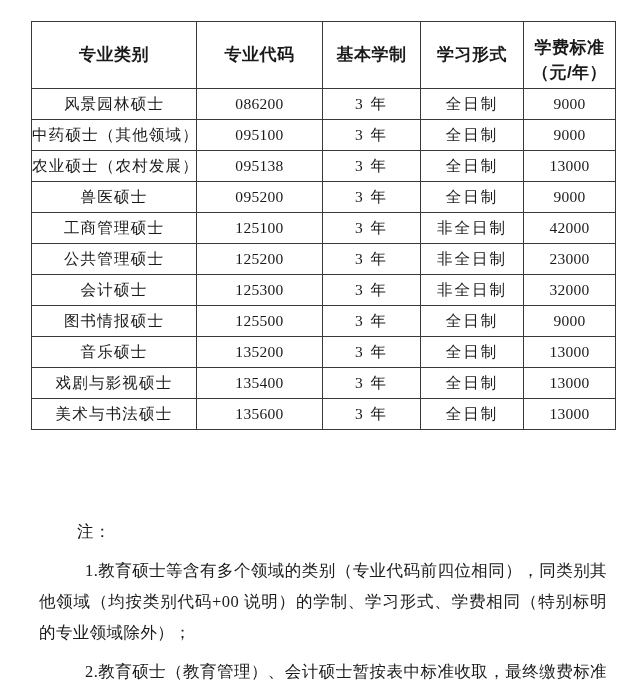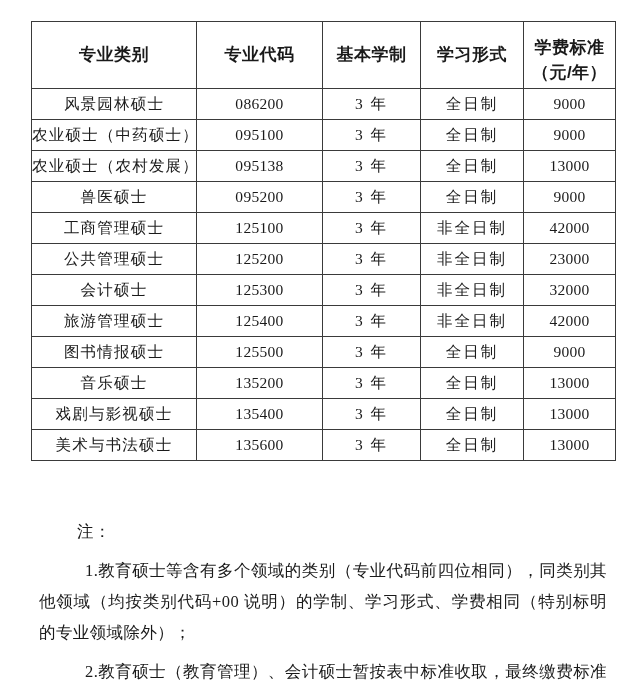--- a/index.html
+++ b/index.html
@@ -128,21 +128,21 @@
     </thead>
     <tbody id="table-body">
         <tr>
           <td class="major">风景园林硕士</td>
           <td class="num">086200</td>
           <td class="years">3 年</td>
           <td class="mode">全日制</td>
           <td class="num">9000</td>
         </tr>
         <tr>
-          <td class="major">农业硕士（中药硕士）</td>
+          <td class="major">中药硕士（其他领域）</td>
           <td class="num">095100</td>
           <td class="years">3 年</td>
           <td class="mode">全日制</td>
           <td class="num">9000</td>
         </tr>
         <tr>
           <td class="major">农业硕士（农村发展）</td>
           <td class="num">095138</td>
           <td class="years">3 年</td>
           <td class="mode">全日制</td>
@@ -168,27 +168,20 @@
           <td class="years">3 年</td>
           <td class="mode">非全日制</td>
           <td class="num">23000</td>
         </tr>
         <tr>
           <td class="major">会计硕士</td>
           <td class="num">125300</td>
           <td class="years">3 年</td>
           <td class="mode">非全日制</td>
           <td class="num">32000</td>
-        </tr>
-        <tr>
-          <td class="major">旅游管理硕士</td>
-          <td class="num">125400</td>
-          <td class="years">3 年</td>
-          <td class="mode">非全日制</td>
-          <td class="num">42000</td>
         </tr>
         <tr>
           <td class="major">图书情报硕士</td>
           <td class="num">125500</td>
           <td class="years">3 年</td>
           <td class="mode">全日制</td>
           <td class="num">9000</td>
         </tr>
         <tr>
           <td class="major">音乐硕士</td>

